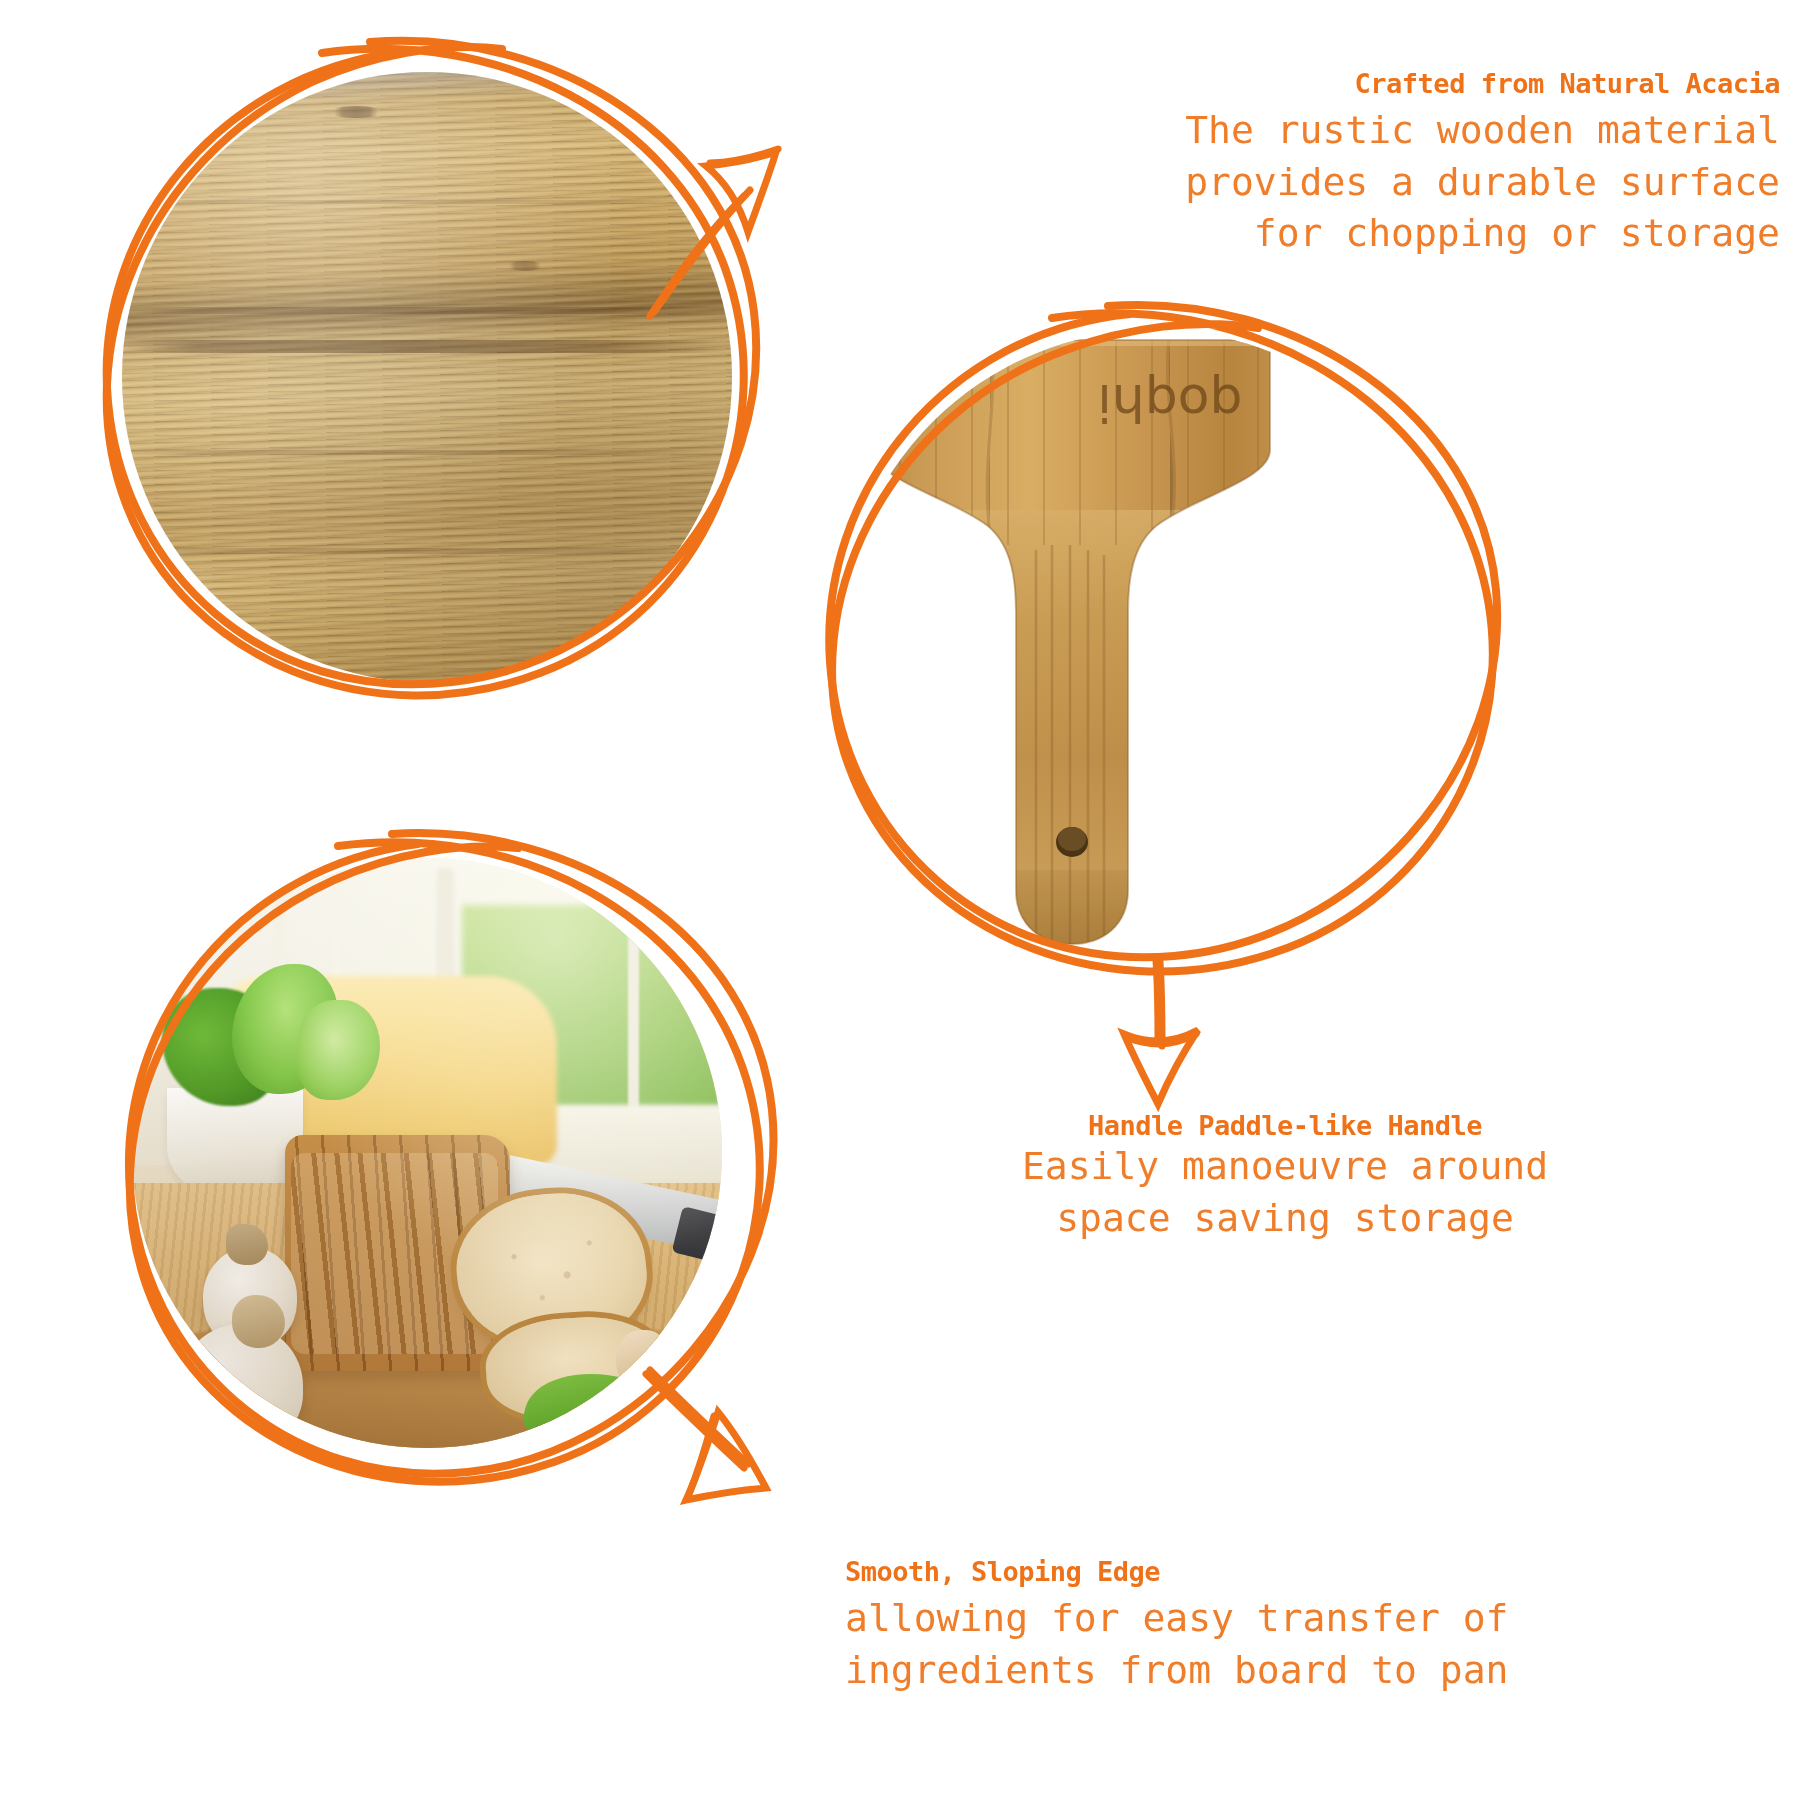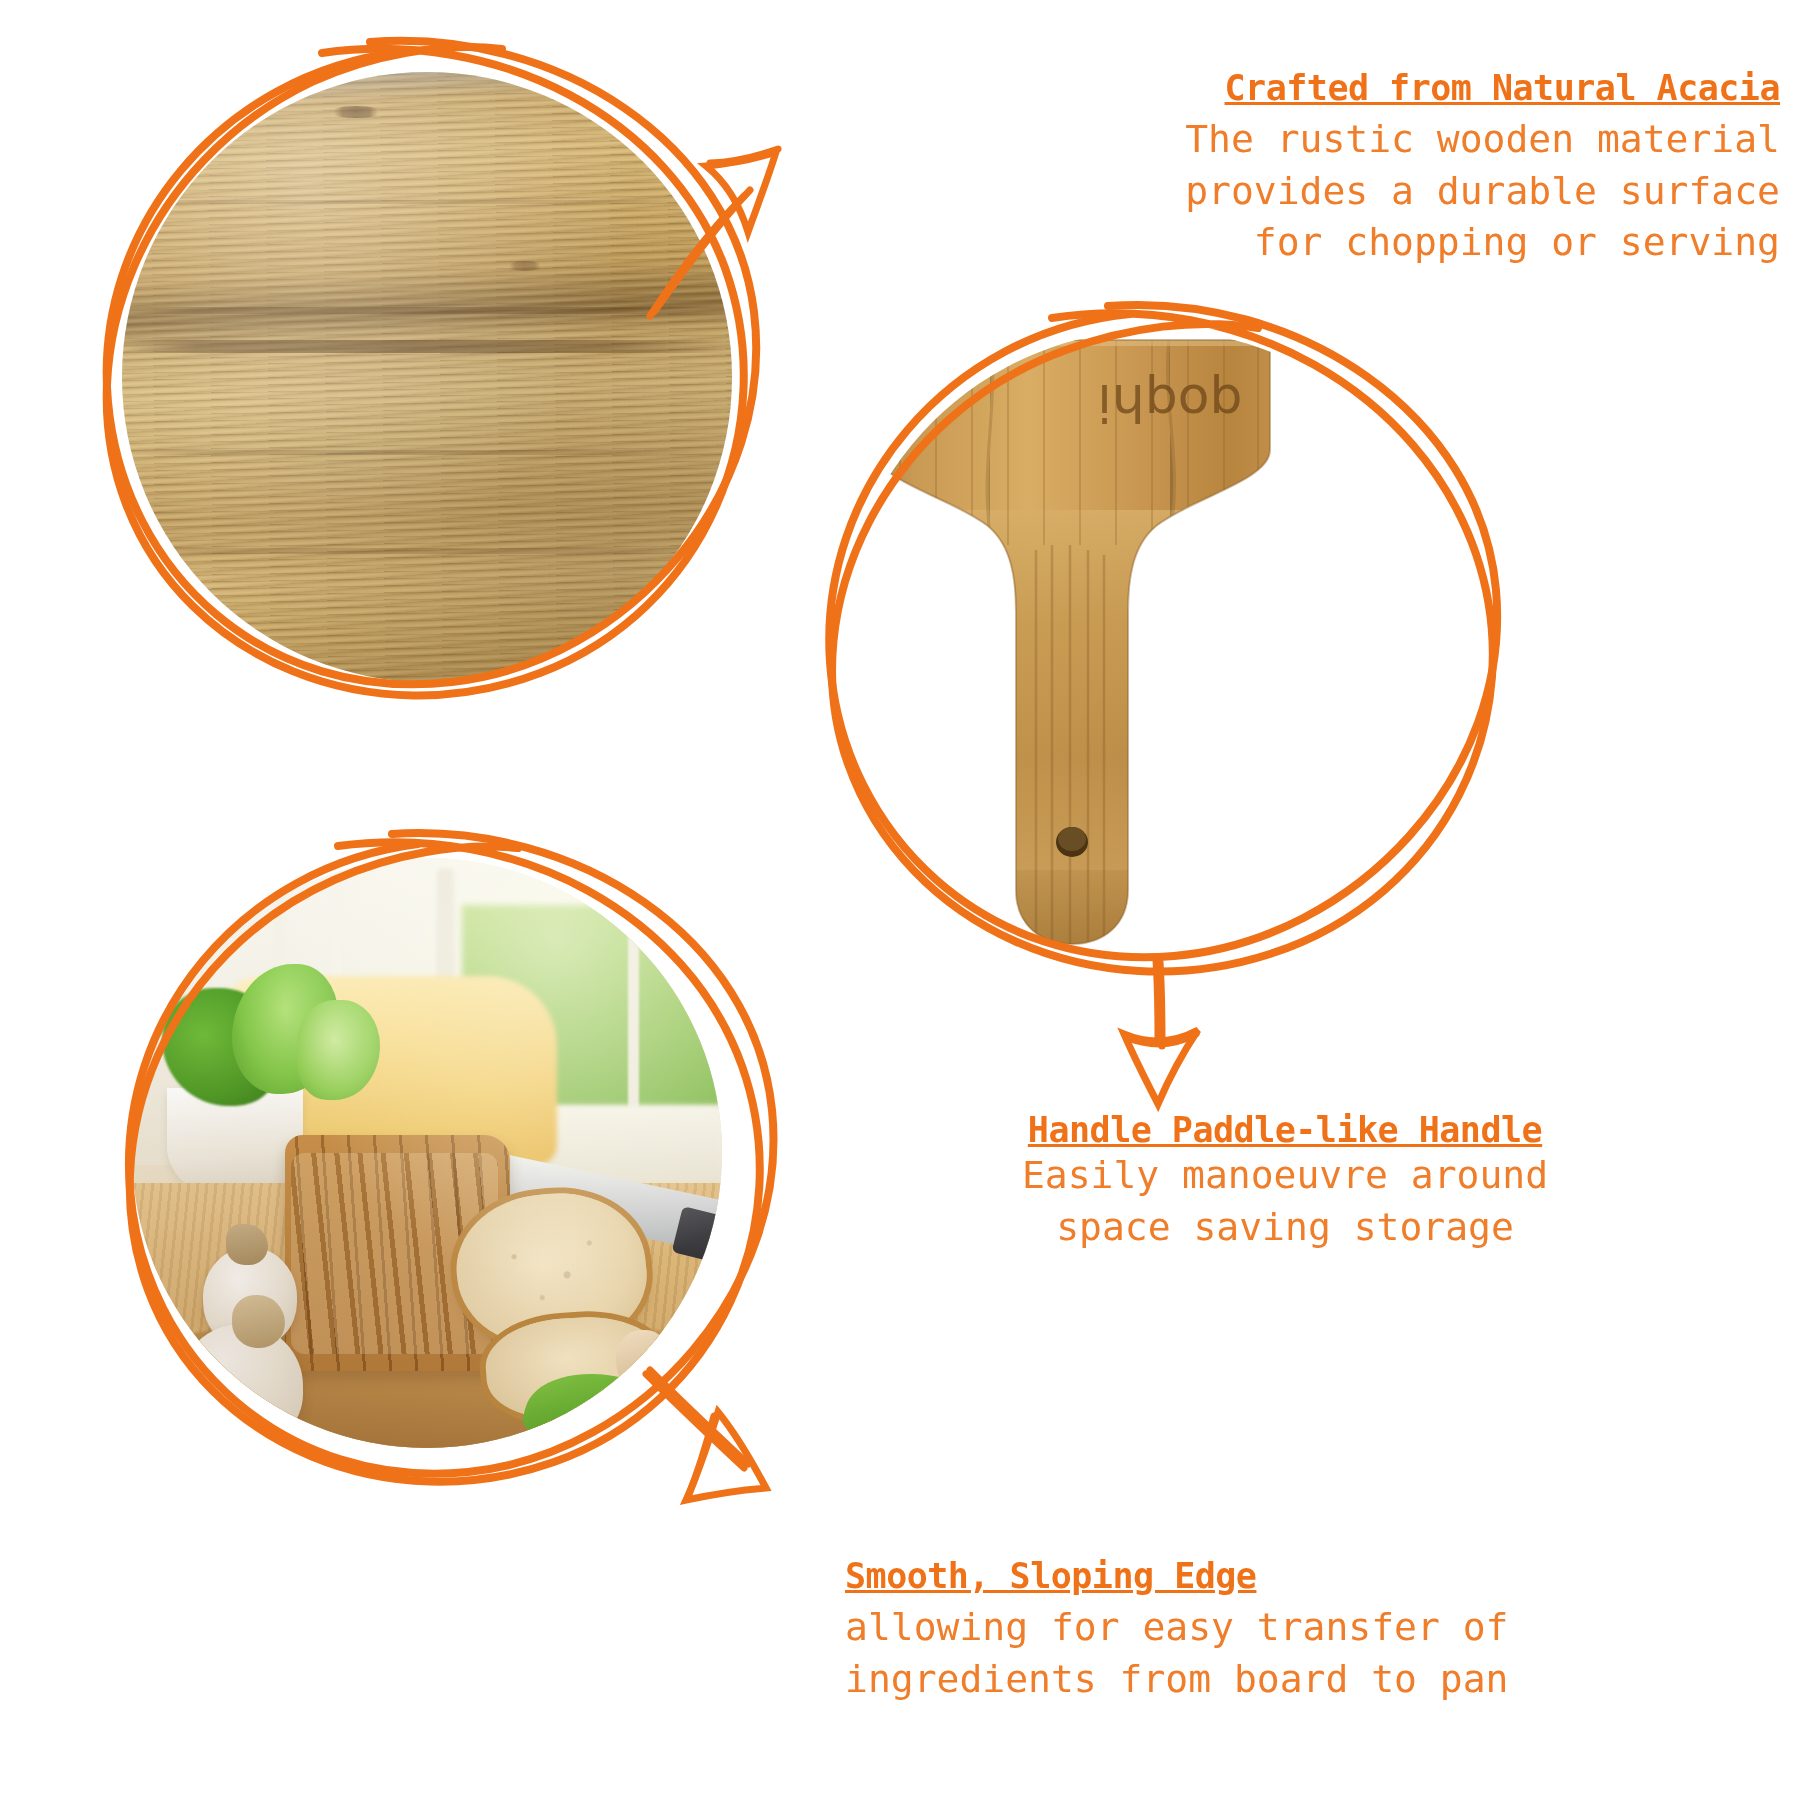--- a/index.html
+++ b/index.html
@@ -81,25 +81,24 @@
     left: 132px; top: 858px; width: 590px; height: 590px;
     background: linear-gradient(175deg, #f3f0e6 0%, #efe6d2 40%, #e3d2ae 100%);
   }
   .bp-layer { position: absolute; }
 
   
   .text-block { position: absolute; }
   .tb-head {
     font-family: "DejaVu Sans Mono", monospace;
     font-weight: bold;
-    font-size: 35px;
+    font-size: 27px;
     letter-spacing: -0.5px;
     color: #ef7218;
     white-space: nowrap;
-    text-decoration: underline;
   }
   .tb-body {
     font-family: "DejaVu Sans Mono", monospace;
     font-weight: normal;
     font-size: 38px;
     line-height: 1.36;
     color: #ef7d29;
     white-space: nowrap;
   }
   .align-right { text-align: right; }
@@ -152,21 +151,21 @@
         <path d="M70 43 C 96 42 118 36 138 29"></path>
       </g>
     </svg>
   </div>
 
   <div class="text-block align-right" style="left:770px; top:68px; width:1010px;">
     <div class="tb-head">Crafted from Natural Acacia</div>
     <div class="tb-body" style="margin-top:6px;">
       <div>The rustic wooden material</div>
       <div>provides a durable surface</div>
-      <div>for chopping or serving</div>
+      <div>for chopping or storage</div>
     </div>
   </div>
 
   <div class="photo-circle" id="paddle-photo">
     <svg class="paddle-shape" width="630" height="630" viewBox="0 0 630 630">
       <defs>
         <linearGradient id="woodH" x1="0" y1="0" x2="1" y2="0">
           <stop offset="0%" stop-color="#a9793c"></stop>
           <stop offset="12%" stop-color="#c99a54"></stop>
           <stop offset="30%" stop-color="#d9ad63"></stop>

